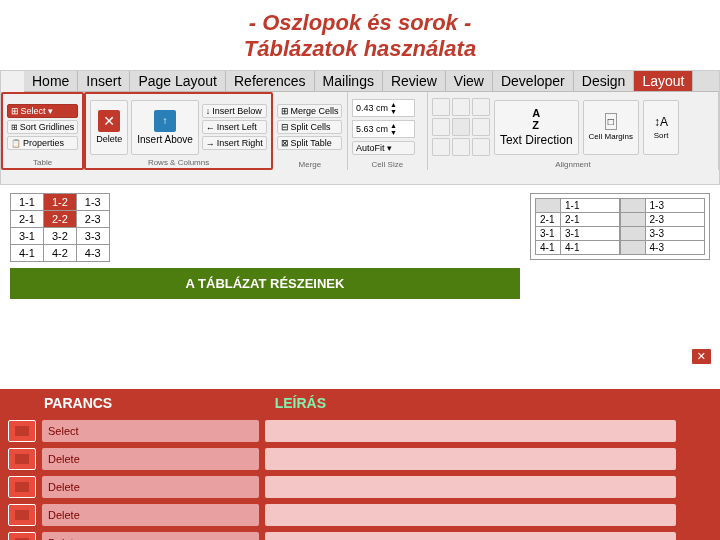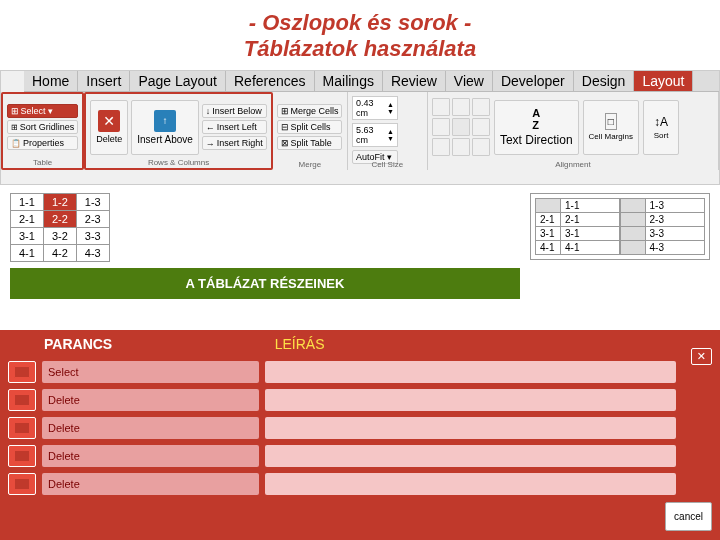--- a/index.html
+++ b/index.html
@@ -88,40 +88,40 @@
       min-width: 25px;
     }
 
     
     .bottom-dialog {
       position: absolute;
       bottom: 0;
       left: 0;
       right: 0;
       background: #c0392b;
-      height: 210px;
+      height: 151px;
       display: flex;
       flex-direction: column;
     }
 
     .dialog-header {
       display: flex;
       background: #c0392b;
       padding: 6px 10px;
       align-items: center;
     }
     .dialog-header-parancs {
       color: #fff;
       font-weight: bold;
       font-size: 14px;
       flex: 1;
     }
     .dialog-header-leiras {
-      color: #fde047;
-      font-weight: normal;
+      color: #86efac;
+      font-weight: bold;
       font-size: 14px;
       flex: 2;
       margin-left: 28px;
     }
 
     .dialog-row {
       display: flex;
       align-items: center;
       margin: 3px 8px;
       gap: 6px;
@@ -222,21 +222,21 @@
       font-size: 14px;
     }
 
     .select-btn {
       background: #c0392b;
       color: #fff;
       border: 1px solid #a93226;
     }
 
     .size-field {
-      width: 46px;
+      width: 63px;
       font-size: 9px;
       border: 1px solid #ccc;
       padding: 1px 3px;
       display: flex;
       align-items: center;
       background: #fff;
       gap: 2px;
     }
     .size-arrows {
       display: flex;

